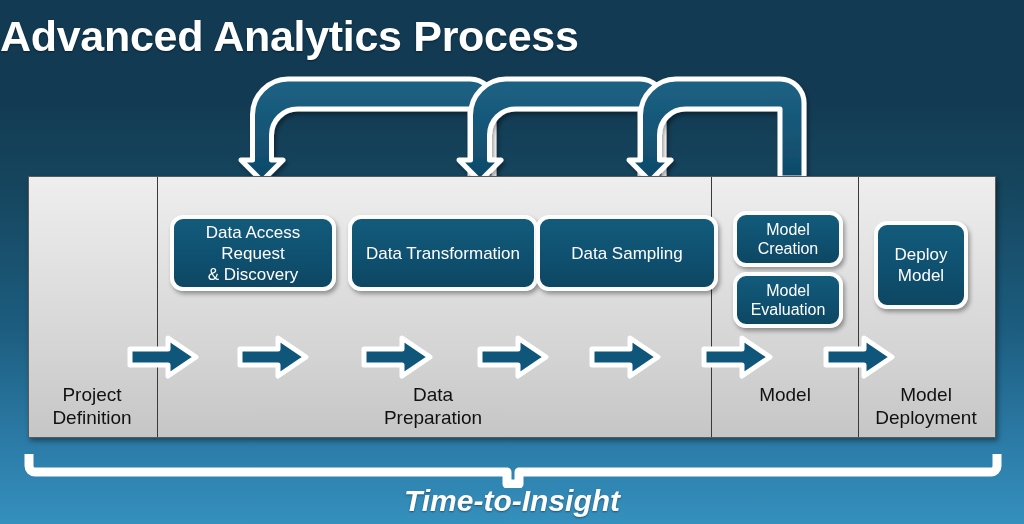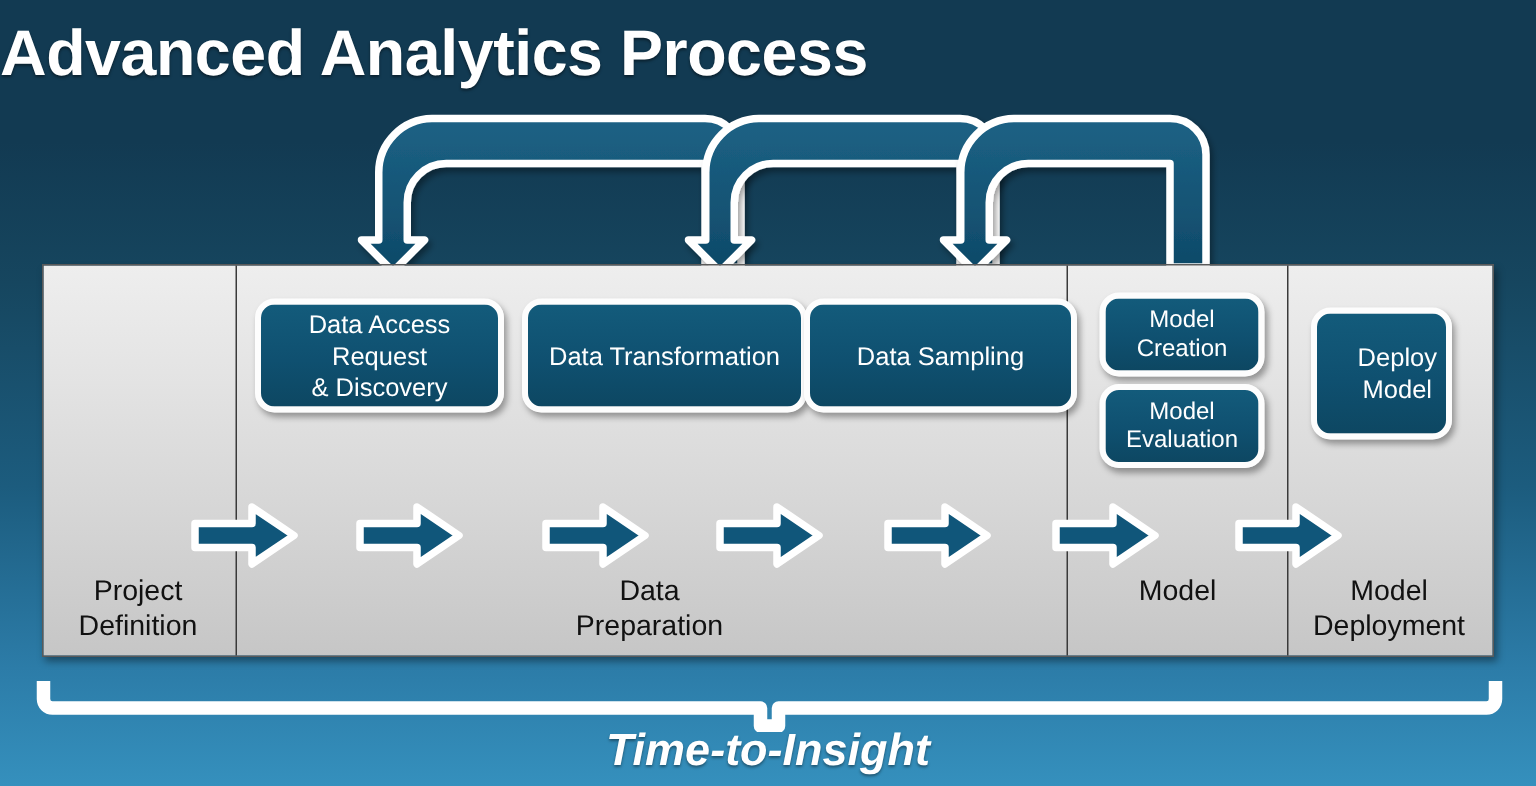--- a/index.html
+++ b/index.html
@@ -91,20 +91,21 @@
     box-sizing: border-box;
     color: #ffffff;
     display: flex;
     align-items: center;
     justify-content: center;
     text-align: center;
     font-size: 17px;
     line-height: 21px;
     box-shadow: 2px 3px 4px rgba(0,0,0,0.35);
     padding: 2px 6px;
+    margin-top: 16px;
   }
   .step-box.small { font-size: 16px; line-height: 19px; }
 
   
   .proc-arrow {
     position: absolute;
     width: 74px;
     height: 46px;
   }
 
@@ -223,21 +224,21 @@
   </div>
 
   <div class="step-box small" style="left:733px; top:195px; width:110px; height:56px;">
     <span><span>Model</span><br><span>Creation</span></span>
   </div>
 
   <div class="step-box small" style="left:733px; top:256px; width:110px; height:56px;">
     <span><span>Model</span><br><span>Evaluation</span></span>
   </div>
 
-  <div class="step-box" style="left:874px; top:205px; width:94px; height:88px;justify-content:flex-end;">
+  <div class="step-box" style="left:874px; top:205px; width:94px; height:88px;">
     <span><span>Deploy</span><br><span>Model</span></span>
   </div>
 
   <svg class="proc-arrow" style="left:126px; top:334px;" viewBox="0 0 74 46">
     <path d="M4 15 H42 V4 L70 23 L42 42 V31 H4 Z" fill="#10567a" stroke="#ffffff" stroke-width="5" stroke-linejoin="round"></path>
   </svg>
   <svg class="proc-arrow" style="left:236px; top:334px;" viewBox="0 0 74 46">
     <path d="M4 15 H42 V4 L70 23 L42 42 V31 H4 Z" fill="#10567a" stroke="#ffffff" stroke-width="5" stroke-linejoin="round"></path>
   </svg>
   <svg class="proc-arrow" style="left:360px; top:334px;" viewBox="0 0 74 46">

